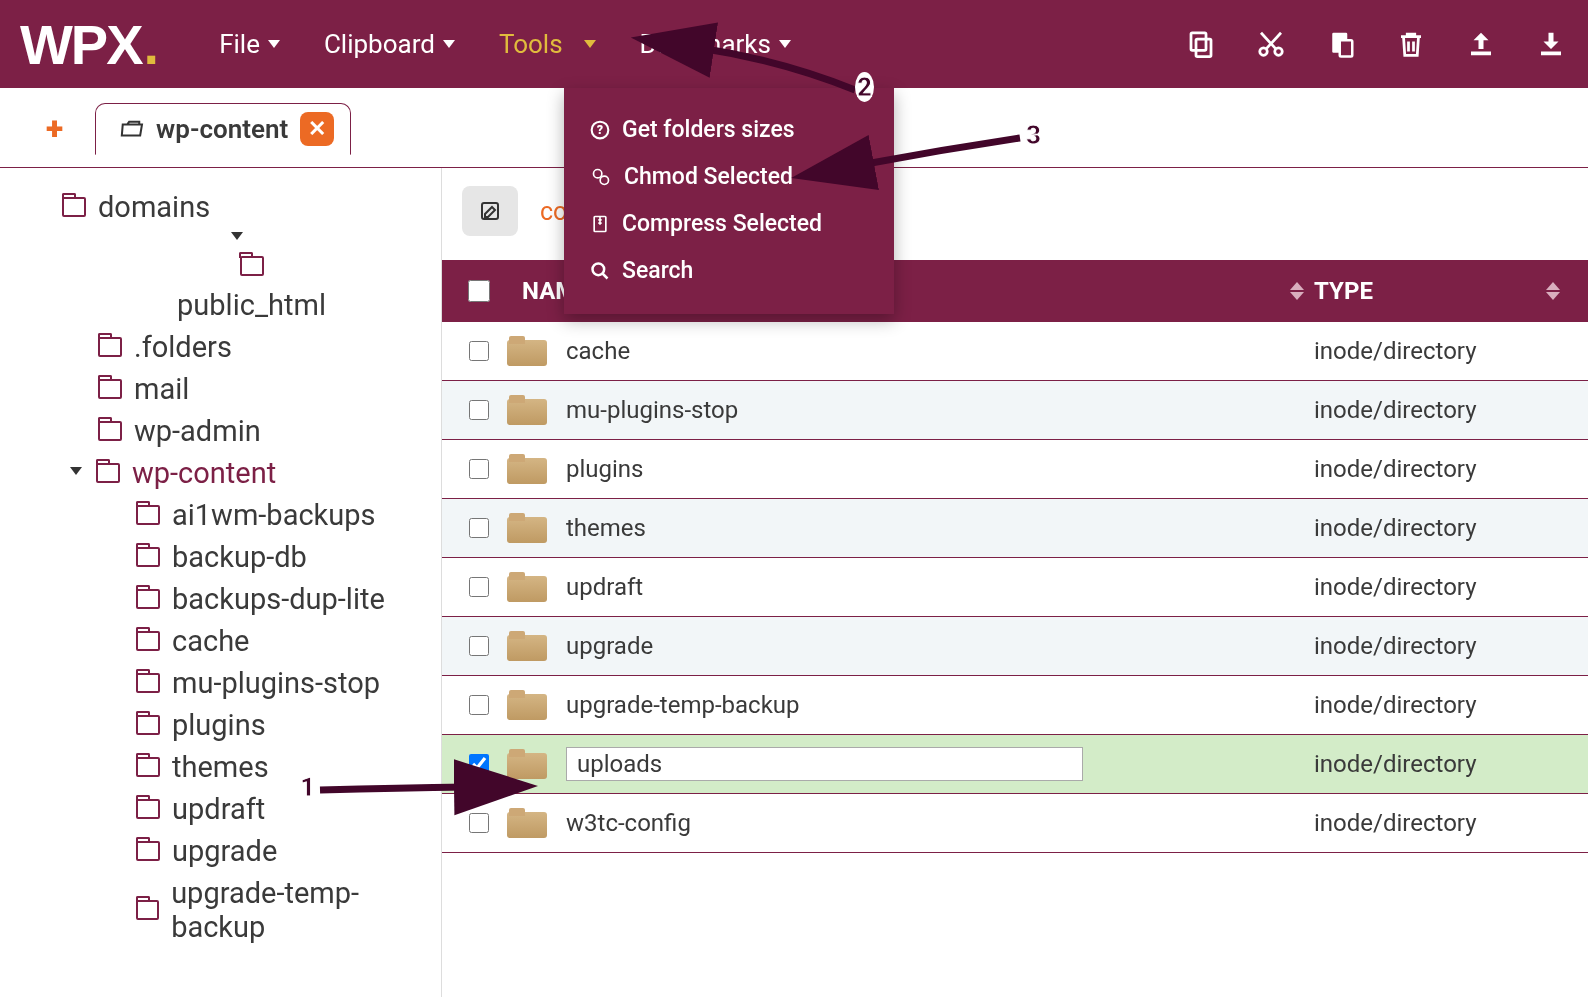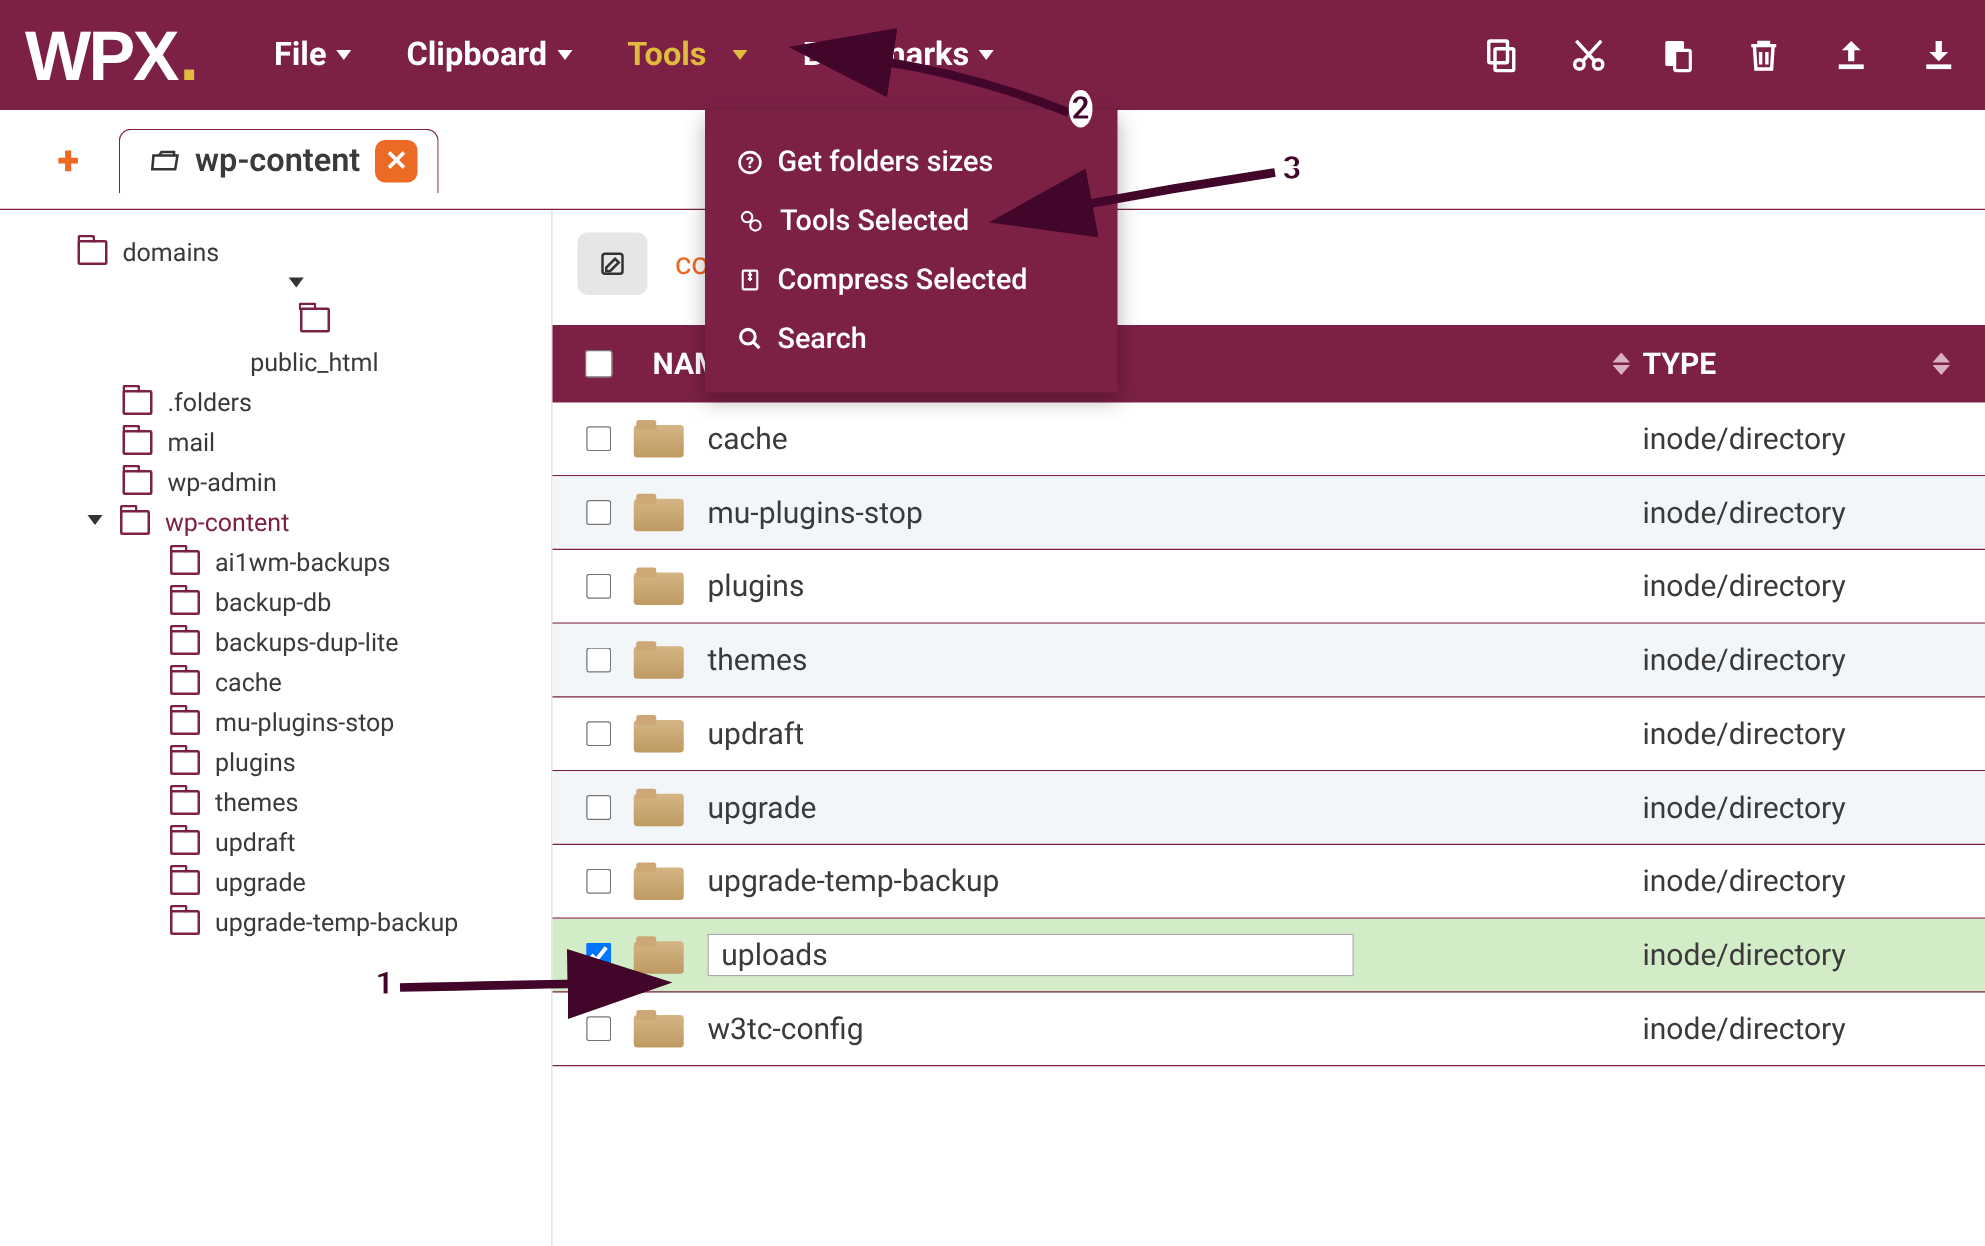--- a/index.html
+++ b/index.html
@@ -2,34 +2,34 @@
 <html><head>
 <meta charset="utf-8">
 <style>
   * { box-sizing: border-box; margin: 0; padding: 0; }
   body { font-family: -apple-system, "Segoe UI", Roboto, sans-serif; font-size: 22px; color: #3a3a3a; background: #fff; overflow: hidden; }
 
   .topbar { background: #7c2046; height: 88px; display: flex; align-items: center; padding: 0 10px 0 20px; }
   .logo { font-family: "Arial Black", sans-serif; font-weight: 900; letter-spacing: -2px; color: #fff; font-size: 56px; display: flex; align-items: flex-end; }
   .logo .dot { color: #e0bb3d; font-size: 56px; margin-left: 2px; }
   .menu { display: flex; margin-left: 40px; }
-  .menu-item { color: #fff; font-weight: 700; font-size: 26px; padding: 10px 22px; display: flex; align-items: center; gap: 8px; cursor: pointer; text-align: center; }
+  .menu-item { color: #fff; font-weight: 400; font-size: 26px; padding: 10px 22px; display: flex; align-items: center; gap: 8px; cursor: pointer; text-align: center; }
   .menu-item.active { color: #e0bb3d; gap: 21px; }
   .caret { width: 0; height: 0; border-left: 6px solid transparent; border-right: 6px solid transparent; border-top: 8px solid currentColor; display: inline-block; }
   .toolbar-icons { margin-left: auto; display: flex; gap: 36px; padding-right: 10px; }
   .tb-icon { width: 34px; height: 34px; color: #fff; cursor: pointer; display:flex; align-items:center; justify-content:center; }
 
   .tabs-row { display: flex; align-items: center; border-bottom: 1px solid #7c2046; height: 80px; padding-left: 46px; }
   .plus { color: #ec6a24; font-size: 32px; font-weight: 900; cursor: pointer; }
   .tab { margin-left: 32px; border: 1px solid #7c2046; border-bottom: 1px solid #fff; border-radius: 10px 10px 0 0; padding: 8px 16px 8px 22px; display: flex; align-items: center; gap: 12px; font-size: 26px; font-weight: 600; position: relative; top: 1px; background:#fff; }
   .tab .close { background: #ec6a24; color: #fff; width: 34px; height: 34px; border-radius: 8px; display: flex; align-items: center; justify-content: center; font-weight: 900; font-size: 22px; cursor: pointer; }
 
   .content { display: flex; height: calc(997px - 88px - 80px); }
   .tree { width: 442px; padding: 18px 0 0 0; overflow: hidden; border-right: 1px solid #ddd; }
-  .tree-row { display: flex; align-items: center; gap: 12px; padding: 4px 0; font-size: 20px; cursor: pointer; }
+  .tree-row { display: flex; align-items: center; gap: 12px; padding: 4px 0; font-size: 29px; cursor: pointer; }
   .tree-row.lvl0 { padding-left: 62px; }
   .tree-row.lvl1 { padding-left: 62px; flex-direction: column; }
   .tree-row.lvl2 { padding-left: 98px; }
   .tree-row.lvl3 { padding-left: 98px; }
   .tree-row.lvl4 { padding-left: 136px; }
   .tree-row .toggle { width: 0; height: 0; border-top: 8px solid transparent; border-bottom: 8px solid transparent; border-left: 10px solid #333; transform: none; margin-left:-24px; margin-right:2px; }
   .tree-row .toggle.open { transform: rotate(90deg); transform-origin: 4px 4px; border-left-color:#333; border-top:6px solid transparent; border-bottom:6px solid transparent; border-left:8px solid #333; }
   .tree-row.active { color: #7c2046; }
   .folder-icon { width: 24px; height: 20px; border: 2.5px solid currentColor; border-radius: 2px; position: relative; }
   .folder-icon::before { content:''; position:absolute; top:-6px; left:-2.5px; width:10px; height:4px; border:2.5px solid currentColor; border-bottom:none; border-radius:2px 2px 0 0; }
@@ -147,21 +147,21 @@
         <circle cx="12" cy="12" r="10" fill="none" stroke="#fff" stroke-width="2.5"></circle>
         <text x="12" y="17" text-anchor="middle" font-size="15" font-weight="900" fill="#fff">?</text>
       </svg>
       <span>Get folders sizes</span>
     </div>
   <div class="dropdown-item">
       <svg width="22" height="20" viewBox="0 0 24 24" fill="#fff">
         <circle cx="8" cy="8" r="5" fill="none" stroke="#fff" stroke-width="2"></circle>
         <circle cx="16" cy="16" r="5" fill="none" stroke="#fff" stroke-width="2"></circle>
       </svg>
-      <span>Tools Selected</span>
+      <span>Chmod Selected</span>
     </div>
   <div class="dropdown-item">
       <svg width="20" height="20" viewBox="0 0 24 24" fill="none" stroke="#fff" stroke-width="2">
         <rect x="5" y="3" width="14" height="18" rx="1"></rect>
         <path d="M12 3v10 M10 7h4 M10 11h4"></path>
       </svg>
       <span>Compress Selected</span>
     </div>
   <div class="dropdown-item">
       <svg width="20" height="20" viewBox="0 0 24 24" fill="none" stroke="#fff" stroke-width="3">

